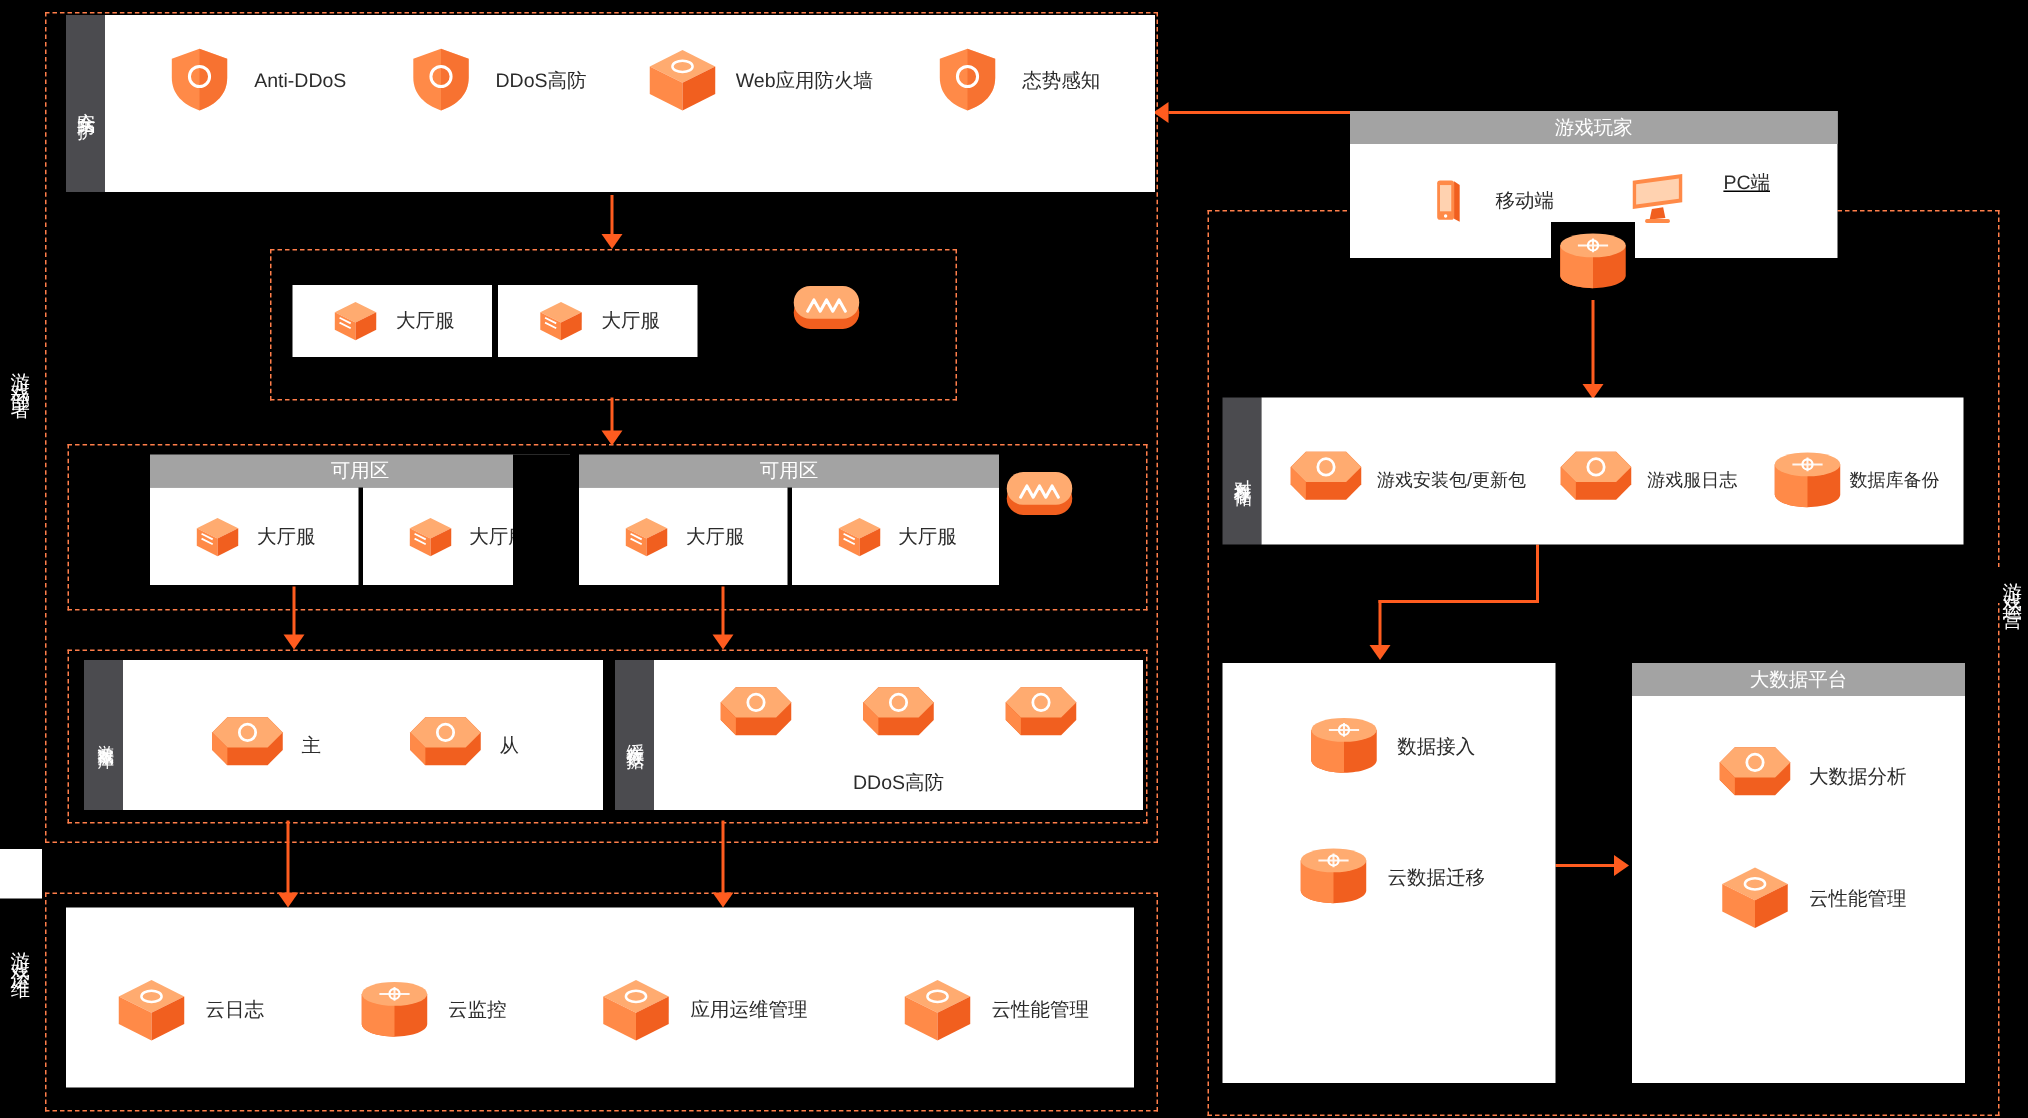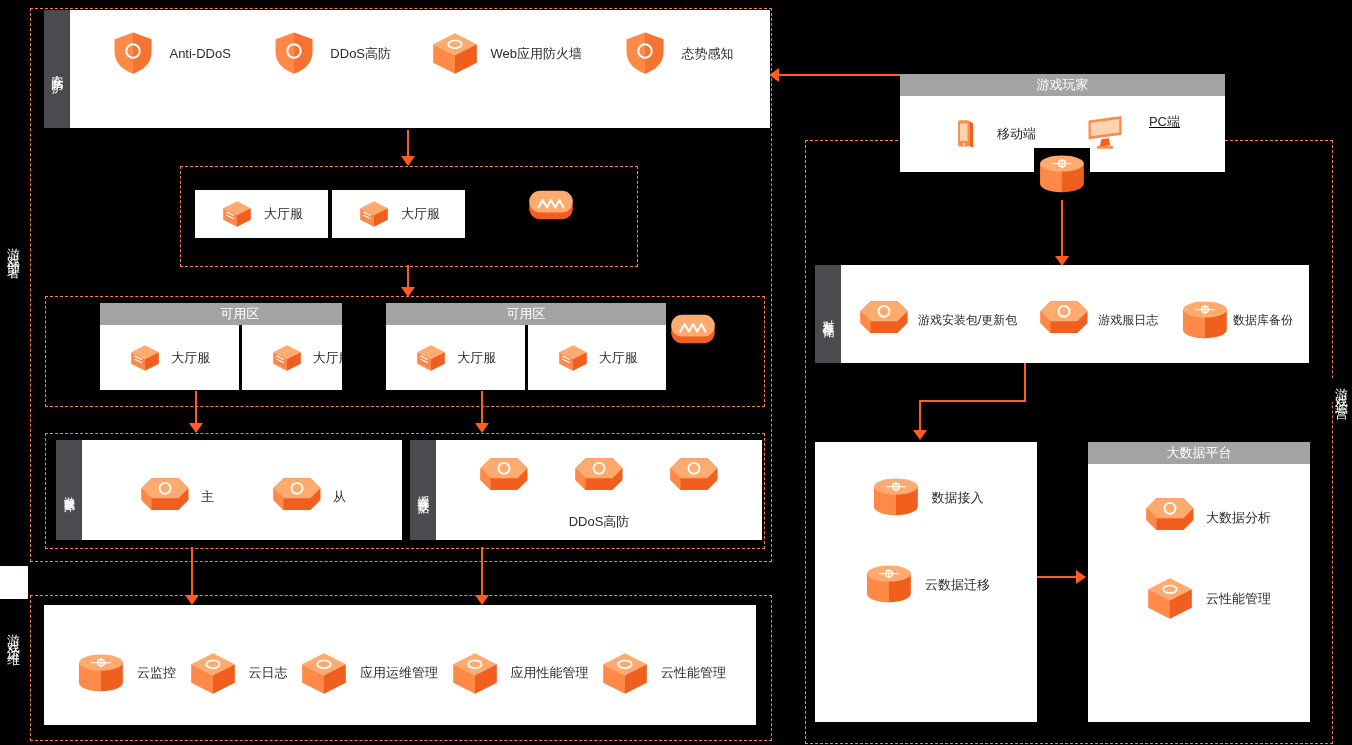--- a/index.html
+++ b/index.html
@@ -288,61 +288,50 @@
           </svg>
         </span>
     </div>
     <div class="cache-label lbl">DDoS高防</div>
   </div>
 
   <div class="box" style="left:44px;top:605px;width:712px;height:120px;display:flex;justify-content:space-between;padding:16px 30px 0;box-sizing:border-box;">
     <div class="item">
       <span class="iso">
           <svg viewBox="0 0 64 56" aria-hidden="true">
+            <polygon points="32,4 58,17 32,30 6,17" fill="#ffab70"></polygon>
+           <polygon points="6,17 32,30 32,52 6,39" fill="#ff8a48"></polygon>
+           <polygon points="58,17 32,30 32,52 58,39" fill="#f15f1f"></polygon>
+           <ellipse cx="32" cy="17" rx="8" ry="4.5" fill="none" stroke="#fff" stroke-width="2"></ellipse>
+          </svg>
+        </span>
+      <span class="lbl">云日志</span>
+    </div>
+    <div class="item">
+      <span class="iso">
+          <svg viewBox="0 0 64 56" aria-hidden="true">
             <path d="M6 15v24c0 5.5 11.6 10 26 10s26-4.5 26-10V15" fill="#f15f1f"></path>
                <path d="M6 15v24c0 5.5 11.6 10 26 10V15" fill="#ff8a48"></path>
                <ellipse cx="32" cy="15" rx="26" ry="9.5" fill="#ffab70"></ellipse>
                <circle cx="32" cy="15" r="4" fill="none" stroke="#fff" stroke-width="1.8"></circle>
                <path d="M20 15h24 M32 9.5v11" stroke="#fff" stroke-width="1.6" opacity=".9"></path>
           </svg>
         </span>
       <span class="lbl">云监控</span>
     </div>
     <div class="item">
       <span class="iso">
           <svg viewBox="0 0 64 56" aria-hidden="true">
             <polygon points="32,4 58,17 32,30 6,17" fill="#ffab70"></polygon>
            <polygon points="6,17 32,30 32,52 6,39" fill="#ff8a48"></polygon>
            <polygon points="58,17 32,30 32,52 58,39" fill="#f15f1f"></polygon>
            <ellipse cx="32" cy="17" rx="8" ry="4.5" fill="none" stroke="#fff" stroke-width="2"></ellipse>
           </svg>
         </span>
-      <span class="lbl">云日志</span>
-    </div>
-    <div class="item">
-      <span class="iso">
-          <svg viewBox="0 0 64 56" aria-hidden="true">
-            <polygon points="32,4 58,17 32,30 6,17" fill="#ffab70"></polygon>
-           <polygon points="6,17 32,30 32,52 6,39" fill="#ff8a48"></polygon>
-           <polygon points="58,17 32,30 32,52 58,39" fill="#f15f1f"></polygon>
-           <ellipse cx="32" cy="17" rx="8" ry="4.5" fill="none" stroke="#fff" stroke-width="2"></ellipse>
-          </svg>
-        </span>
       <span class="lbl">应用运维管理</span>
-    </div>
-    <div class="item">
-      <span class="iso">
-          <svg viewBox="0 0 64 56" aria-hidden="true">
-            <polygon points="32,4 58,17 32,30 6,17" fill="#ffab70"></polygon>
-           <polygon points="6,17 32,30 32,52 6,39" fill="#ff8a48"></polygon>
-           <polygon points="58,17 32,30 32,52 58,39" fill="#f15f1f"></polygon>
-           <ellipse cx="32" cy="17" rx="8" ry="4.5" fill="none" stroke="#fff" stroke-width="2"></ellipse>
-          </svg>
-        </span>
-      <span class="lbl">应用性能管理</span>
     </div>
     <div class="item">
       <span class="iso">
           <svg viewBox="0 0 64 56" aria-hidden="true">
             <polygon points="32,4 58,17 32,30 6,17" fill="#ffab70"></polygon>
            <polygon points="6,17 32,30 32,52 6,39" fill="#ff8a48"></polygon>
            <polygon points="58,17 32,30 32,52 58,39" fill="#f15f1f"></polygon>
            <ellipse cx="32" cy="17" rx="8" ry="4.5" fill="none" stroke="#fff" stroke-width="2"></ellipse>
           </svg>
         </span>

